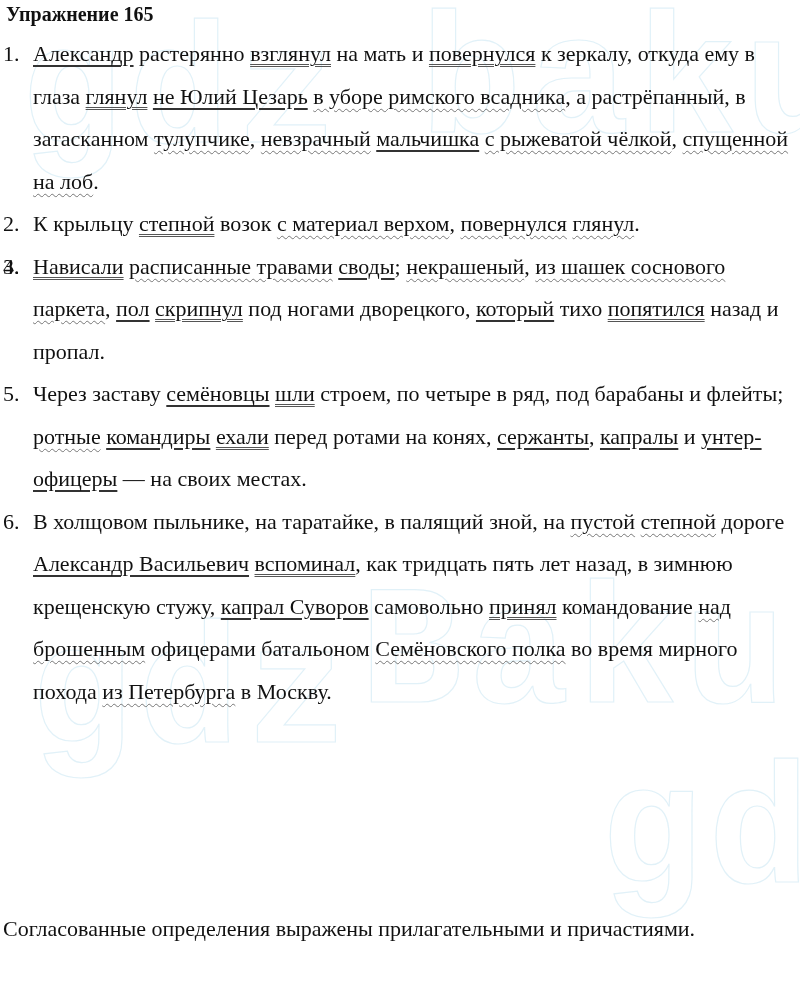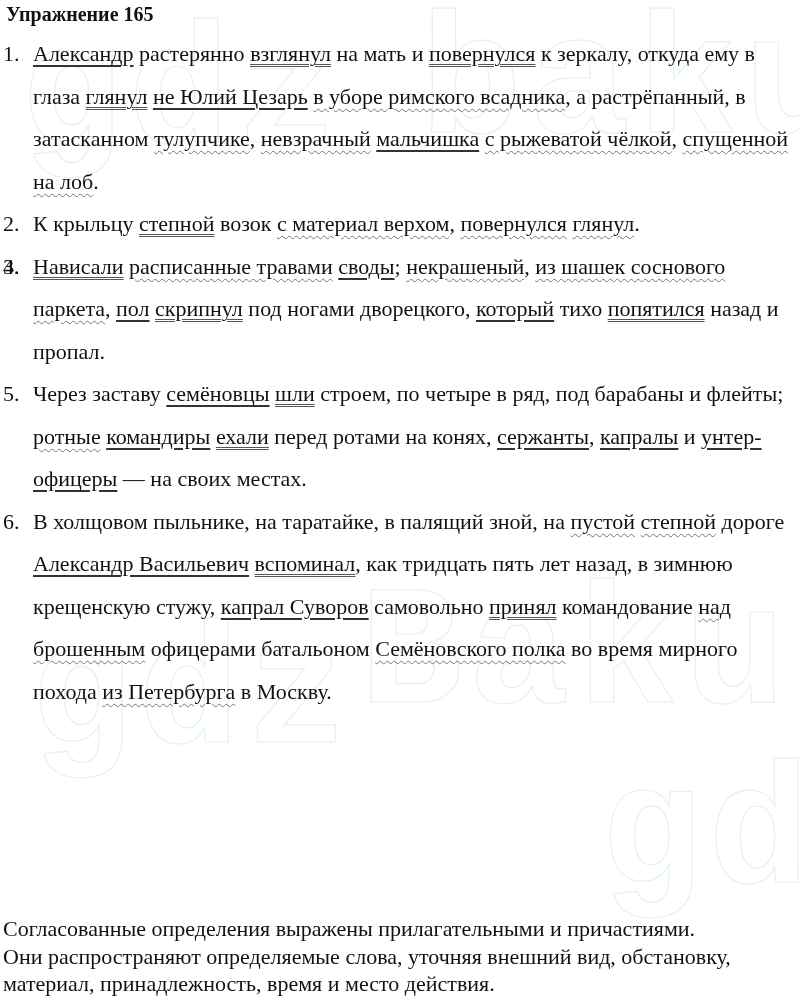--- a/index.html
+++ b/index.html
@@ -115,15 +115,14 @@
     <li><span class="num">1.</span><span class="runs"><span class="u-subj">Александр</span> растерянно <span class="u-pred">взглянул</span> на мать и <span class="u-pred">повернулся</span> к зеркалу, откуда ему в глаза <span class="u-pred">глянул</span> <span class="u-subj">не Юлий Цезарь</span> <span class="u-attr">в уборе римского всадника</span>, а растрёпанный, в затасканном <span class="u-attr">тулупчике</span>, <span class="u-attr">невзрачный</span> <span class="u-subj">мальчишка</span> <span class="u-attr">с рыжеватой чёлкой</span>, <span class="u-attr">спущенной на лоб</span>.</span></li>
     <li><span class="num">2.</span><span class="runs">К крыльцу <span class="u-pred">степной</span> возок <span class="u-attr">с материал верхом</span>, <span class="u-attr">повернулся</span> <span class="u-attr">глянул</span>.</span></li>
     <li><span class="num">3.</span></li>
     <li><span class="num">4.</span><span class="runs"><span class="u-pred">Нависали</span> <span class="u-attr">расписанные травами</span> <span class="u-subj">своды</span>; <span class="u-attr">некрашеный</span>, <span class="u-attr">из шашек соснового паркета</span>, <span class="u-subj">пол</span> <span class="u-pred">скрипнул</span> под ногами дворецкого, <span class="u-subj">который</span> тихо <span class="u-pred">попятился</span> назад и пропал.</span></li>
     <li><span class="num">5.</span><span class="runs">Через заставу <span class="u-subj">семёновцы</span> <span class="u-pred">шли</span> строем, по четыре в ряд, под барабаны и флейты; <span class="u-attr">ротные</span> <span class="u-subj">командиры</span> <span class="u-pred">ехали</span> перед ротами на конях, <span class="u-subj">сержанты</span>, <span class="u-subj">капралы</span> и <span class="u-subj">унтер-офицеры</span> — на своих местах.</span></li>
     <li><span class="num">6.</span><span class="runs">В холщовом пыльнике, на таратайке, в палящий зной, на <span class="u-attr">пустой</span> <span class="u-attr">степной</span> дороге <span class="u-subj">Александр Васильевич</span> <span class="u-pred">вспоминал</span>, как тридцать пять лет назад, в зимнюю крещенскую стужу, <span class="u-subj">капрал Суворов</span> самовольно <span class="u-pred">принял</span> командование <span class="u-attr">над брошенным</span> офицерами батальоном <span class="u-attr">Семёновского полка</span> во время мирного похода <span class="u-attr">из Петербурга</span> в Москву.</span></li>
   </ol>
 
   <div class="explanation">
     <p>Согласованные определения выражены прилагательными и причастиями.</p>
-    <p>Они распространяют определяемые слова, уточняя внешний вид, обстановку, материал, принадлежность, время и место действия.</p>
   </div>
 </div>
 
 </body></html>

